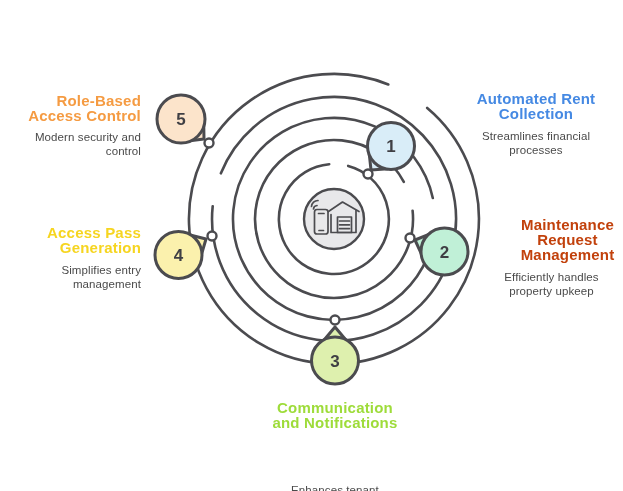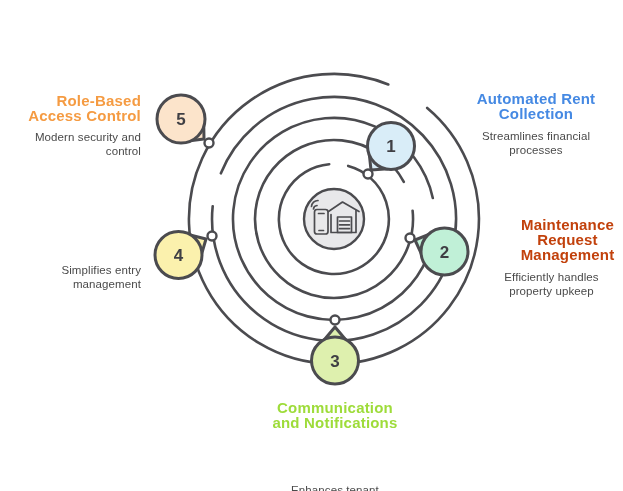--- a/index.html
+++ b/index.html
@@ -104,20 +104,22 @@
 Request
 Management</div>
   <div class="desc ta-l" style="left: 484px; top: 270px; width: 135px; color: rgb(74, 74, 74);">Efficiently handles
 property upkeep</div>
 
   <div class="label ta-c" style="left: 235px; top: 400px; width: 200px; color: rgb(158, 220, 58);">Communication
 and Notifications</div>
   <div class="desc ta-c" style="left: 235px; top: 438px; width: 200px; color: rgb(74, 74, 74); margin-top: 45px;">Enhances tenant
 interaction</div>
 
+  <div class="label ta-r" style="left: 20px; top: 225px; width: 121px; color: rgb(246, 213, 32);">Access Pass
+Generation</div>
   <div class="desc ta-r" style="left: 20px; top: 263px; width: 121px; color: rgb(74, 74, 74);">Simplifies entry
 management</div>
 
   <div class="label ta-r" style="left: 20px; top: 93px; width: 121px; color: rgb(245, 155, 66);">Role-Based
 Access Control</div>
   <div class="desc ta-r" style="left: 20px; top: 130px; width: 121px; color: rgb(74, 74, 74);">Modern security and
 control</div>
 
 </div>
 

